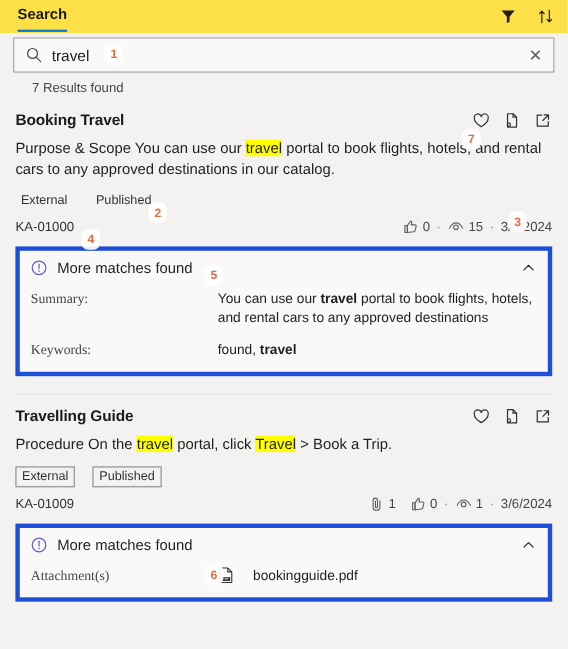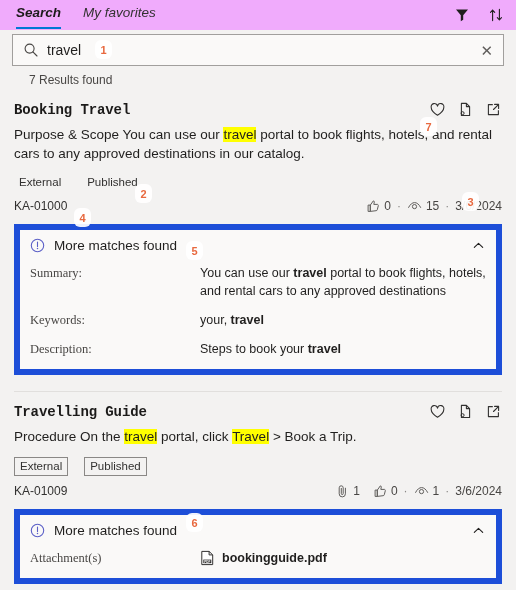--- a/index.html
+++ b/index.html
@@ -13,23 +13,22 @@
     overflow: hidden;
     position: relative;
   }
 
   
   .tabbar {
     height: 30px;
     display: flex;
     align-items: center;
     padding: 0 12px 0 16px;
-    background: #f0abfc;
+    background: #fde047;
     position: relative;
-    font-style: italic;
   }
   .tabs { display: flex; align-items: flex-end; height: 30px; gap: 22px; }
   .tab {
     font-size: 13.5px;
     color: #323130;
     line-height: 26px;
     height: 30px;
     padding-bottom: 2px;
     cursor: pointer;
     white-space: nowrap;
@@ -88,22 +87,21 @@
   }
   .resbar .right { margin-left: auto; }
 
   
   .results { padding: 0 14px 0 14px; }
 
   
   .result { padding-top: 4px; position: relative; }
   .result-head {
     display: flex;
-    align-items: flex-end;
-    font-family: Liberation Mono, monospace;
+    align-items: center;
   }
   .result-title {
     font-size: 14px;
     font-weight: bold;
     color: #1b1a19;
     letter-spacing: -0.1px;
     cursor: pointer;
   }
   .result-icons {
     margin-left: auto;
@@ -143,21 +141,21 @@
     display: flex;
     align-items: center;
     gap: 5px;
     color: #484644;
   }
   .meta-grp { display: flex; align-items: center; gap: 4px; }
   .dot-sep { color: #8a8886; padding: 0 1px; }
 
   
   .matchpanel {
-    border: 6px solid #1d4ed8;
+    border: 4px solid #1d4ed8;
     background: #faf9f8;
     margin-top: 11px;
     padding: 8px 10px 11px 10px;
   }
   .matchhead {
     display: flex;
     align-items: center;
     cursor: pointer;
   }
   .matchhead-label {
@@ -168,21 +166,21 @@
   .chev { margin-left: auto; color: #201f1e; }
   .kv {
     display: flex;
     margin-top: 11px;
     font-size: 12.5px;
     line-height: 18px;
   }
   .kv .k { width: 142px; flex-shrink: 0; color: #484644; font-family: Liberation Serif, serif; }
   .kv .v { color: #201f1e; flex: 1; margin-left: 28px; }
   .kv .v b { font-weight: bold; }
-  .attach-val { display: flex; align-items: center; gap: 7px; font-weight: bold; color: #201f1e; }
+  .attach-val { display: flex; align-items: center; gap: 17px; font-weight: normal; color: #201f1e; }
 
   .divider { height: 1px; background: #e1dfdd; margin: 16px 0 0 0; }
 
   
   .badge {
     position: absolute;
     width: 17px; height: 19px;
     border-radius: 6px;
     background: rgba(255,255,255,0.93);
     color: #e8693f;
@@ -195,21 +193,20 @@
     z-index: 40;
   }
   svg { display: block; }
 </style>
 </head>
 <body>
 
 <div class="tabbar">
   <div class="tabs">
     <div class="tab active">Search</div>
-    <div class="tab">My favorites</div>
   </div>
   <div class="tabbar-actions">
     <span class="ico-btn">
       <svg width="16" height="16" viewBox="0 0 16 16">
         <path d="M2 2.6h12L9.2 8.2v4.6l-2.4 1.4V8.2z" fill="#201f1e"></path>
       </svg>
     </span>
     <span class="ico-btn">
       <svg width="16" height="16" viewBox="0 0 16 16">
         <path d="M4.6 13.6V3.2M4.6 3.2L2.5 5.4M4.6 3.2l2.1 2.2" stroke="#201f1e" stroke-width="1.1" fill="none" stroke-linecap="round"></path>
@@ -313,25 +310,21 @@
           </svg>
         </span>
       </div>
 
       <div class="kv">
         <span class="k">Summary:</span>
         <span class="v"><span>You can use our </span><b>travel</b><span> portal to book flights, hotels, and rental cars to any approved destinations</span></span>
       </div>
       <div class="kv">
         <span class="k">Keywords:</span>
-        <span class="v"><span>your, </span><b>travel</b></span>
-      </div>
-      <div class="kv">
-        <span class="k">Description:</span>
-        <span class="v"><span>Steps to book your </span><b>travel</b></span>
+        <span class="v"><span>found, </span><b>travel</b></span>
       </div>
     </div>
 
     <div class="divider"></div>
   </div>
 
   <div class="result" style="padding-top:10px;">
     <div class="result-head">
       <div class="result-title">Travelling Guide</div>
       <div class="result-icons">

